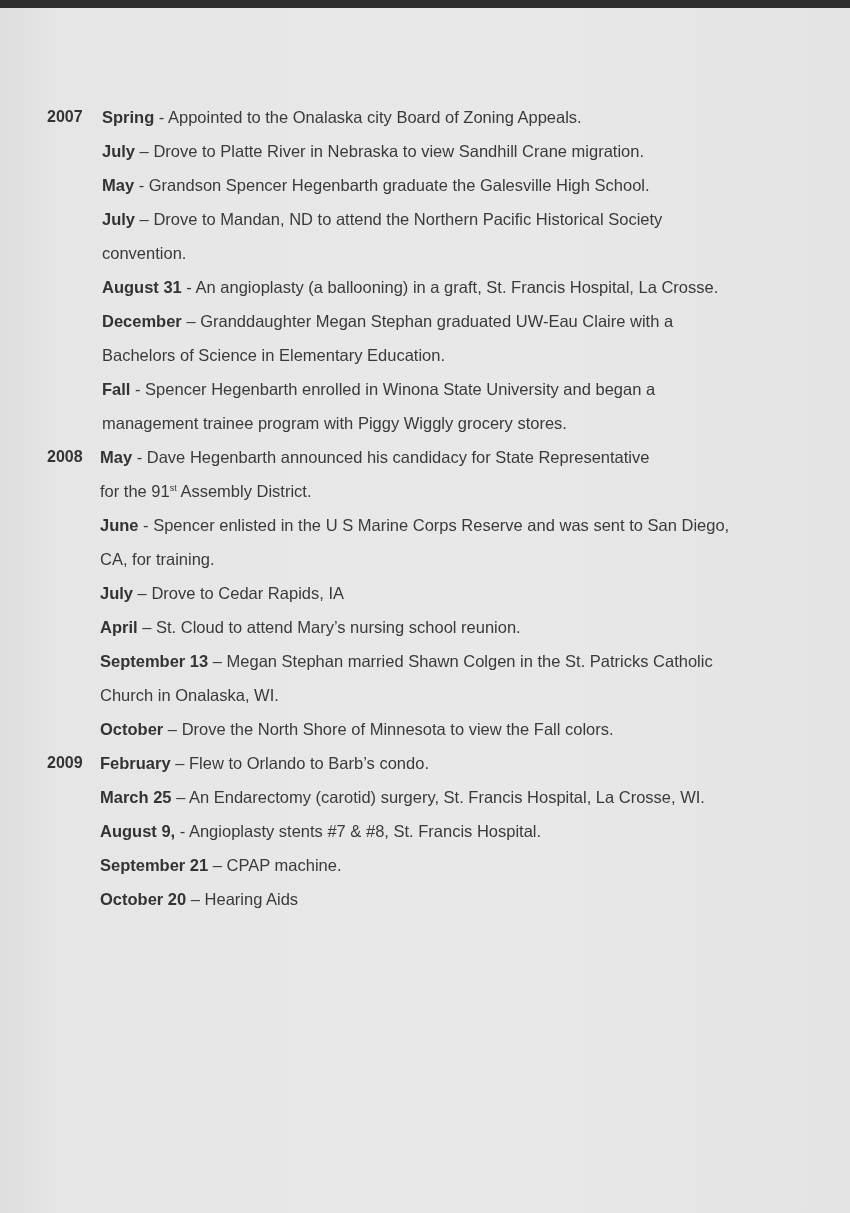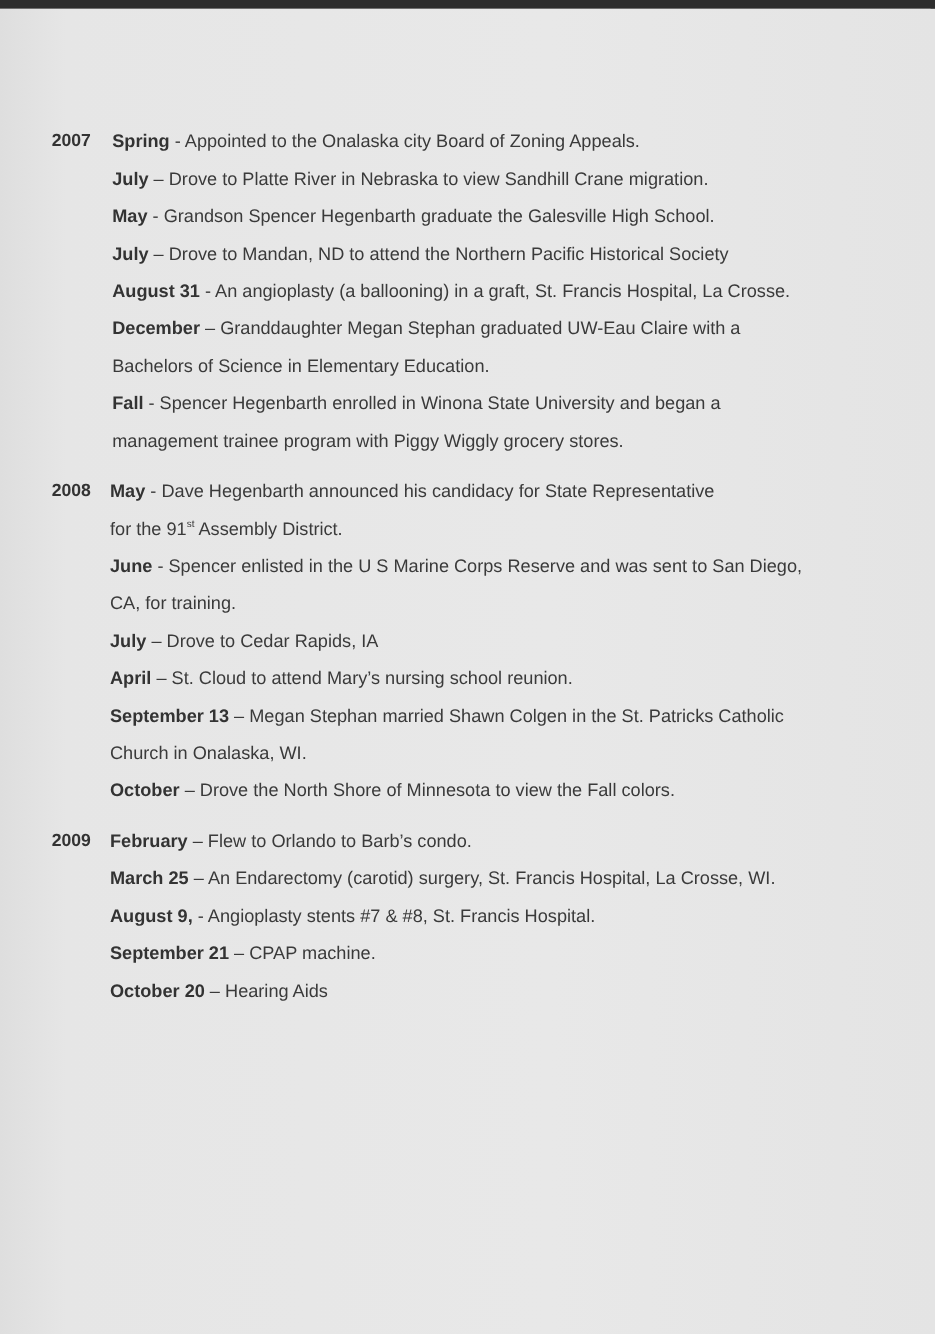--- a/index.html
+++ b/index.html
@@ -40,21 +40,20 @@
       position: absolute;
       left: 0;
       top: 0;
       font-weight: bold;
       font-size: 16px;
       line-height: 34px;
       color: #333;
     }
     .entries {
       margin-left: 55px;
-      margin-top: 12px;
     }
     .entry {
       font-size: 16.5px;
       line-height: 34px;
       color: #3a3a3a;
     }
     .entry .when {
       font-weight: bold;
       color: #333;
     }
@@ -83,20 +82,21 @@
             <span class="line"><span class="when">Spring</span><span style="white-space: pre;"> - </span><span>Appointed to the Onalaska city Board of Zoning Appeals.</span></span>
           </div>
           <div class="entry">
             <span class="line"><span class="when">July</span><span style="white-space: pre;"> – </span><span>Drove to Platte River in Nebraska to view Sandhill Crane migration.</span></span>
           </div>
           <div class="entry">
             <span class="line"><span class="when">May</span><span style="white-space: pre;"> - </span><span>Grandson Spencer Hegenbarth graduate the Galesville High School.</span></span>
           </div>
           <div class="entry">
             <span class="line"><span class="when">July</span><span style="white-space: pre;"> – </span><span>Drove to Mandan, ND to attend the Northern Pacific Historical Society</span></span>
+            <span class="line"><span>convention.</span></span>
           </div>
           <div class="entry">
             <span class="line"><span class="when">August 31</span><span style="white-space: pre;"> - </span><span>An angioplasty (a ballooning) in a graft, St. Francis Hospital, La Crosse.</span></span>
           </div>
           <div class="entry">
             <span class="line"><span class="when">December</span><span style="white-space: pre;"> – </span><span>Granddaughter Megan Stephan graduated UW-Eau Claire with a</span></span>
             <span class="line"><span>Bachelors of Science in Elementary Education.</span></span>
           </div>
           <div class="entry">
             <span class="line"><span class="when">Fall</span><span style="white-space: pre;"> - </span><span>Spencer Hegenbarth enrolled in Winona State University and began a</span></span>

